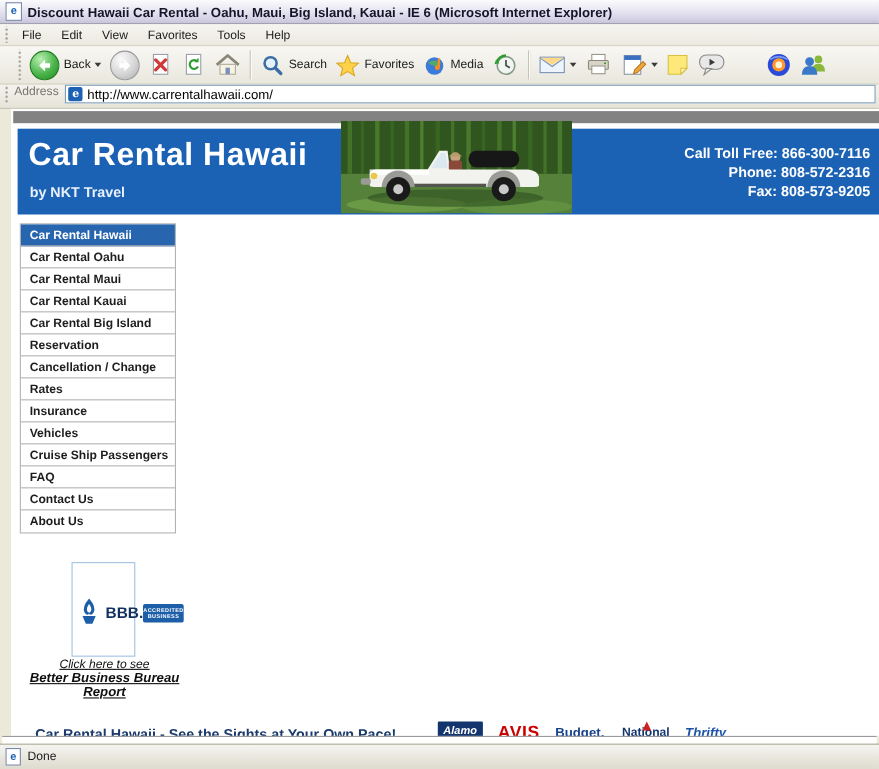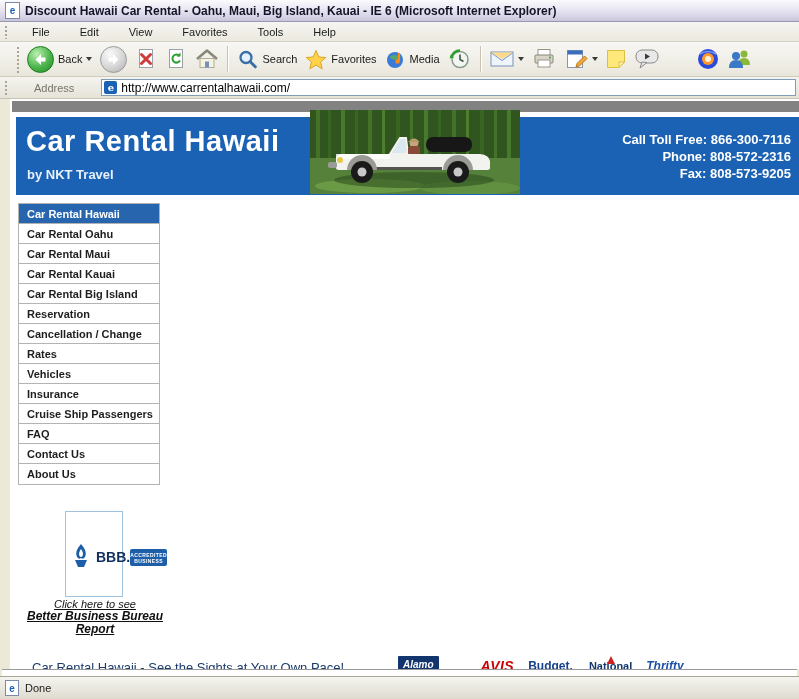--- a/index.html
+++ b/index.html
@@ -15,21 +15,21 @@
     border-bottom:1px solid #9b99ad;
     display:flex;align-items:center;padding-left:5px;box-sizing:border-box;
   }
   .titlebar .title-text{font-size:12px;font-weight:bold;color:#15152a;margin-left:5px;white-space:nowrap;}
   .doc-icon{width:13px;height:15px;background:#fff;border:1px solid #7a8aa8;position:relative;flex:none;
     display:flex;align-items:center;justify-content:center;font-size:10px;font-weight:bold;color:#1c62b4;}
   
   .menubar{
     position:absolute;left:0;top:22px;width:799px;height:20px;
     background:linear-gradient(to bottom,#f6f5f1,#ebe9df);
-    border-bottom:1px solid #d6d3c4;display:flex;align-items:center;box-sizing:border-box;gap:12px;
+    border-bottom:1px solid #d6d3c4;display:flex;align-items:center;box-sizing:border-box;
   }
   .grip{width:5px;height:80%;margin:0 3px;flex:none;
     background-image:radial-gradient(circle,#a8a595 1px,transparent 1.2px);
     background-size:4px 4px;background-position:1px 1px;background-repeat:repeat-y;}
   .menu-item{font-size:11px;color:#1c1c1c;padding:2px 9px;cursor:default;}
   
   .toolbar{
     position:absolute;left:0;top:42px;width:799px;height:35px;
     background:linear-gradient(to bottom,#f8f7f4,#e9e7dc);
     border-bottom:1px solid #cfccbe;display:flex;align-items:center;box-sizing:border-box;padding-left:12px;
@@ -38,21 +38,21 @@
   .tbtn .lbl{font-size:11px;color:#1a1a1a;}
   .tsep{width:1px;height:26px;background:#c6c3b4;border-right:1px solid #fff;margin:0 4px;flex:none;}
   .caret{width:0;height:0;border-left:3px solid transparent;border-right:3px solid transparent;border-top:4px solid #3a3a3a;flex:none;}
   .nav-circle{width:25px;height:25px;border-radius:50%;flex:none;display:flex;align-items:center;justify-content:center;}
   .nav-back{background:radial-gradient(circle at 35% 28%,#b8f0b0,#4cb44c 55%,#1f8a1f);border:1px solid #1d7a1d;}
   .nav-fwd{background:radial-gradient(circle at 35% 28%,#fafafa,#d6d6d6 55%,#aeaeae);border:1px solid #9a9a9a;}
   
   .addressbar{
     position:absolute;left:0;top:77px;width:799px;height:22px;
     background:linear-gradient(to bottom,#f4f3ef,#e6e4d8);
-    border-bottom:1px solid #c6c3b4;display:flex;align-items:center;box-sizing:border-box;gap:21px;
+    border-bottom:1px solid #c6c3b4;display:flex;box-sizing:border-box;
   }
   .addr-label{font-size:11px;color:#77756a;margin:0 6px 0 2px;}
   .addr-field{
     flex:1;height:17px;background:#fff;border:1px solid #7f9db9;margin-right:3px;
     display:flex;align-items:center;gap:4px;padding-left:2px;box-sizing:border-box;
   }
   .addr-ie{width:13px;height:13px;border-radius:2px;background:#1c62b4;color:#fff;font-size:10px;font-weight:bold;
     display:flex;align-items:center;justify-content:center;flex:none;font-family:"DejaVu Serif",serif;}
   .addr-url{font-size:12px;color:#000;}
   
@@ -75,24 +75,24 @@
   .bbb-box{position:absolute;left:55px;top:412px;width:58px;height:86px;border:1px solid #9fc2e0;background:#fff;
     display:flex;flex-direction:row;align-items:center;box-sizing:border-box;padding-top:5px;}
   .bbb-name{font-size:14px;font-weight:bold;color:#12305e;line-height:14px;}
   .bbb-badge{width:50px;height:17px;background:#1d5ea8;border-radius:2px;margin-top:2px;
     display:flex;flex-direction:column;align-items:center;justify-content:center;}
   .bbb-badge span{font-size:5px;font-weight:bold;color:#fff;line-height:6px;letter-spacing:.4px;}
   .bbb-links{position:absolute;left:0;top:499px;width:170px;text-align:center;color:#101010;font-style:italic;}
   .bbb-links .l1{font-size:11px;text-decoration:underline;display:block;cursor:pointer;}
   .bbb-links .l2{font-size:12px;font-weight:bold;text-decoration:underline;display:block;line-height:13px;cursor:pointer;}
   
-  .tagline{position:absolute;left:22px;top:561px;font-size:13px;font-weight:normal;color:#1a3a6b;white-space:nowrap;}
+  .tagline{position:absolute;left:22px;top:561px;font-size:13px;font-weight:bold;color:#1a3a6b;white-space:nowrap;}
   .brands{position:absolute;left:388px;top:557px;display:flex;align-items:flex-start;gap:14px;}
   .brand-alamo{background:#12356e;color:#fff;font-style:italic;font-weight:bold;font-size:10px;padding:3px 5px;border-radius:1px;}
-  .brand-avis{color:#cc0000;font-weight:900;font-style:italic;font-size:14px;letter-spacing:.5px;margin-top:2px;margin-left:28px;}
+  .brand-avis{color:#cc0000;font-weight:900;font-size:16px;letter-spacing:.5px;margin-top:2px;}
   .brand-budget{color:#16418c;font-weight:bold;font-size:12px;margin-top:3px;}
   .brand-national{color:#12356e;font-weight:bold;font-size:11px;margin-top:4px;position:relative;padding-left:2px;}
   .brand-national::after{content:"";position:absolute;left:45%;top:-4px;width:0;height:0;
     border-left:4px solid transparent;border-right:4px solid transparent;border-bottom:8px solid #cc2222;}
   .brand-thrifty{color:#1b52a8;font-weight:bold;font-style:italic;font-size:12px;margin-top:3px;text-decoration:underline;}
   
   .statusbar{
     position:absolute;left:0;top:676px;width:799px;height:23px;
     background:linear-gradient(to bottom,#f5f4f0,#dedbce);
     border-top:1px solid #a7a593;display:flex;align-items:center;padding-left:5px;box-sizing:border-box;
@@ -376,24 +376,24 @@
     <div class="nav-row">
         <span class="nl">Reservation</span>
       </div>
     <div class="nav-row">
         <span class="nl">Cancellation / Change</span>
       </div>
     <div class="nav-row">
         <span class="nl">Rates</span>
       </div>
     <div class="nav-row">
+        <span class="nl">Insurance</span>
+      </div>
+    <div class="nav-row">
         <span class="nl">Vehicles</span>
-      </div>
-    <div class="nav-row">
-        <span class="nl">Insurance</span>
       </div>
     <div class="nav-row">
         <span class="nl">Cruise Ship Passengers</span>
       </div>
     <div class="nav-row">
         <span class="nl">FAQ</span>
       </div>
     <div class="nav-row">
         <span class="nl">Contact Us</span>
       </div>

